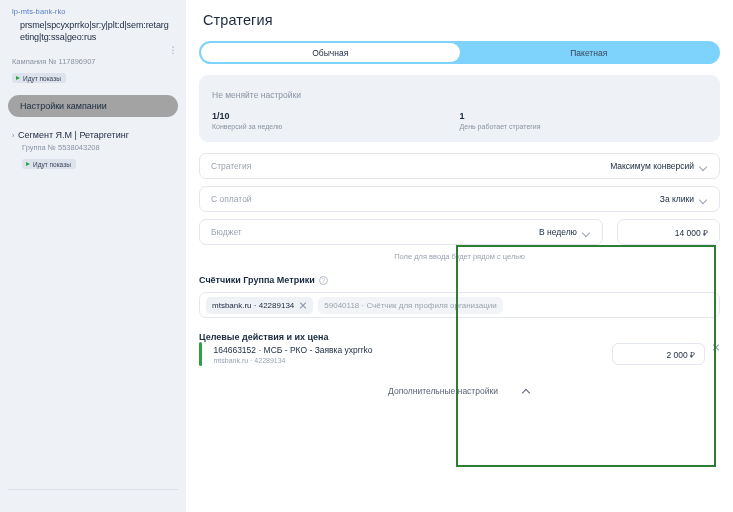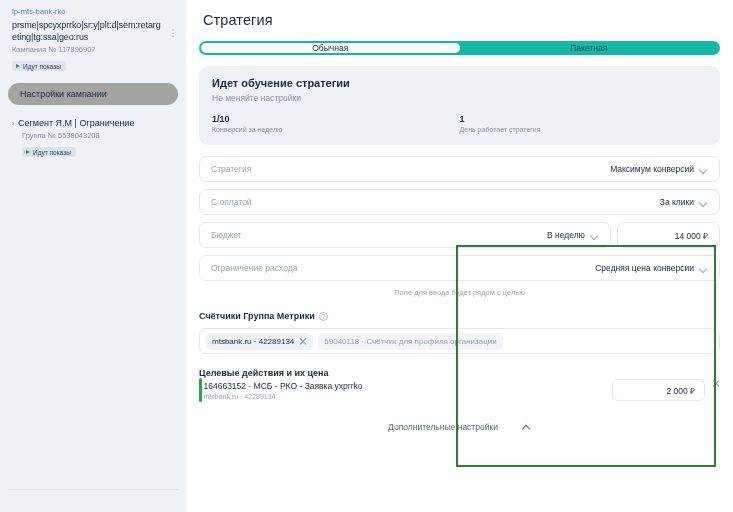--- a/index.html
+++ b/index.html
@@ -16,21 +16,21 @@
     width: 186px; height: 512px;
     background: #eef1f6;
     padding: 6px 8px 0 8px;
     position: relative;
     flex: 0 0 186px;
   }
   .account-link {
     font-size: 7.5px; color: #5b7ec4; letter-spacing: .1px;
     margin: 1px 0 4px 4px; cursor: pointer;
   }
-  .camp-row { display: flex; align-items: center; padding-left: 4px; }
+  .camp-row { display: flex; align-items: center; padding-left: 4px; flex-direction: column; }
   .camp-name {
     font-size: 9px; color: #1a2a3f; line-height: 11.5px;
     font-weight: 400; letter-spacing: -.1px;
     width: 150px; word-break: break-all;
   }
   .kebab {
     margin-left: auto; width: 10px; color: #8a94a6;
     font-size: 9px; line-height: 10px; text-align: center;
     padding-top: 2px; cursor: pointer; flex: 0 0 10px;
   }
@@ -74,21 +74,21 @@
     flex: 1; height: 512px; background: #ffffff;
     padding: 8px 13px 0 13px; position: relative;
   }
   .page-title {
     font-size: 14.5px; color: #1a2a3f; font-weight: 400;
     margin: 4px 0 13px 4px; letter-spacing: .1px;
   }
 
   
   .tabs {
-    height: 14px; background: #14b8a6; border-radius: 12px;
+    height: 23px; background: #7dd3fc; border-radius: 12px;
     display: flex; padding: 2px; margin-bottom: 11px;
   }
   .tab {
     flex: 1; display: flex; align-items: center; justify-content: center;
     font-size: 8.5px; color: #3a465c; border-radius: 10px; cursor: pointer;
   }
   .tab.active { background: #ffffff; color: #1a2a3f; }
 
   
   .learn-card {
@@ -115,21 +115,21 @@
   .frow-value { font-size: 8.5px; color: #1a2a3f; }
   .chev-down {
     width: 9px; height: 9px; position: relative; flex: 0 0 9px;
   }
   .chev-down::before {
     content: ""; position: absolute; left: 1px; top: 2px;
     width: 5px; height: 5px;
     border-right: 1.2px solid #9aa3b2; border-bottom: 1.2px solid #9aa3b2;
     transform: rotate(45deg);
   }
-  .budget-row { padding-right: 0; border: none; display: flex; gap: 6px; margin-bottom: 7px; align-items: center; }
+  .budget-row { padding-right: 0; border: none; display: flex; gap: 14px; margin-bottom: 7px; align-items: center; }
   .budget-main {
     flex: 1; height: 26px; border: 1px solid #e2e6ee; border-radius: 7px;
     display: flex; align-items: center; padding: 0 11px;
   }
   .budget-amount {
     width: 103px; height: 26px; border: 1px solid #e2e6ee; border-radius: 7px;
     display: flex; align-items: center; justify-content: flex-end;
     padding-right: 11px; font-size: 8.5px; color: #1a2a3f;
   }
   .hint {
@@ -167,21 +167,21 @@
     width: 8px; height: 1.1px; background: #8a94a6;
   }
   .x-icon::before { transform: rotate(45deg); }
   .x-icon::after  { transform: rotate(-45deg); }
 
   
   .goals-desc {
     font-size: 8px; color: #5a6578; line-height: 12.5px;
     margin: 4px 0 10px 0;
   }
-  .goal-row { display: flex; align-items: center; gap: 2px; }
+  .goal-row { display: flex; align-items: center; gap: 12px; }
   .goal-bar { width: 2.5px; height: 24px; background: #2aa346; border-radius: 2px; flex:0 0 2.5px;}
   .goal-text { display: flex; flex-direction: column; }
   .goal-name { font-size: 8.5px; color: #1a2a3f; }
   .goal-sub { font-size: 7px; color: #9aa3b2; margin-top: 2px; }
   .goal-right { margin-left: auto; display: flex; gap: 7px; }
   .goal-price {
     width: 93px; height: 22px; border: 1px solid #e2e6ee; border-radius: 6px;
     display: flex; align-items: center; justify-content: flex-end;
     padding-right: 9px; font-size: 8.5px; color: #1a2a3f;
   }
@@ -229,21 +229,21 @@
       <span class="play-tri"></span>
       <span>Идут показы</span>
     </div>
 
     <div class="settings-pill">
       <span>Настройки кампании</span>
     </div>
 
     <div class="segment-row">
       <div class="chev-right">›</div>
-      <div class="segment-name">Сегмент Я.М | Ограничение</div>
+      <div class="segment-name">Сегмент Я.М | Ретаргетинг</div>
     </div>
 
     <div class="segment-num">Группа № 5538043208</div>
 
     <div class="status-badge segment-badge">
       <span class="play-tri"></span>
       <span>Идут показы</span>
     </div>
 
     <div class="sidebar-divider"></div>
@@ -256,21 +256,20 @@
     <div class="tabs">
       <div class="tab active">
         <span>Обычная</span>
       </div>
       <div class="tab">
         <span>Пакетная</span>
       </div>
     </div>
 
     <section class="learn-card">
-      <div class="learn-title">Идет обучение стратегии</div>
       <div class="learn-sub">Не меняйте настройки</div>
       <div class="learn-stats">
         <div class="stat">
           <div class="stat-val">1/10</div>
           <div class="stat-lbl">Конверсий за неделю</div>
         </div>
         <div class="stat">
           <div class="stat-val">1</div>
           <div class="stat-lbl">День работает стратегия</div>
         </div>
@@ -299,27 +298,20 @@
         <span class="frow-right">
           <span class="frow-value">В неделю</span>
           <span class="chev-down"></span>
         </span>
       </div>
       <div class="budget-amount">
         <span>14 000 ₽</span>
       </div>
     </div>
 
-    <div class="frow">
-      <span class="frow-label">Ограничение расхода</span>
-      <span class="frow-right">
-        <span class="frow-value">Средняя цена конверсии</span>
-        <span class="chev-down"></span>
-      </span>
-    </div>
 
     <div class="hint">Поле для ввода будет рядом с целью</div>
 
     <div class="section-head">
       <span class="section-title">Счётчики Группа Метрики</span>
       <span class="q-icon">?</span>
     </div>
 
     <div class="counters-box">
       <span class="chip">

